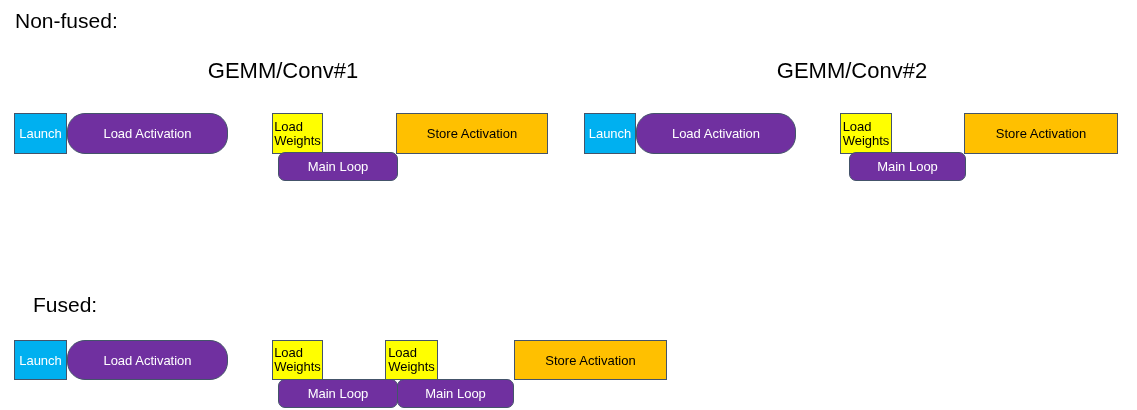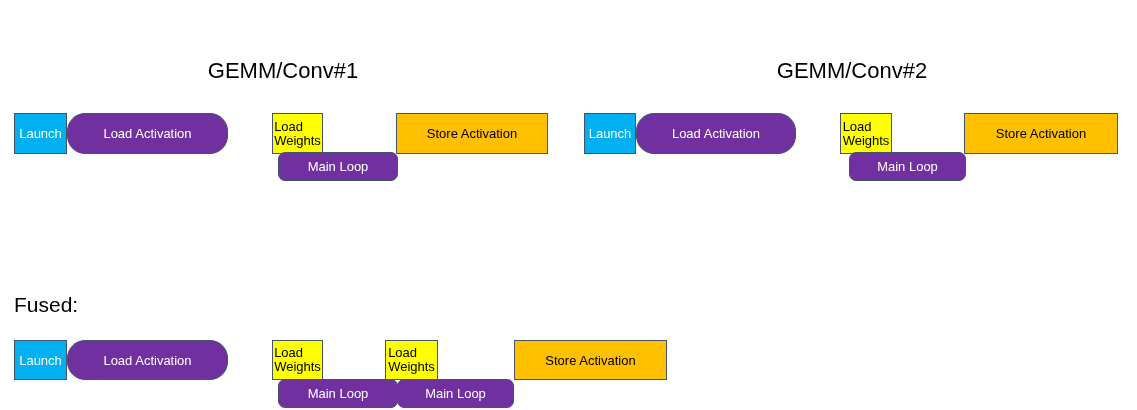--- a/index.html
+++ b/index.html
@@ -52,40 +52,41 @@
   .bar.weights  { background: #FFFF00; color: #000000; margin-left: 44px; }
   .bar.mainloop { background: #7030A0; color: #ffffff; border-radius: 7px; }
   .bar.store    { background: #FFC000; color: #000000; }
   .bar.weights  { font-size: 13px; line-height: 14px; }
 </style>
 </head>
 <body>
 
 <div id="canvas" style="width: 1137px; height: 410px; background: rgb(255, 255, 255);">
 
+  <div class="section-label" id="label-nonfused" style="left: 15px; top: 8px;">Non-fused:</div>
 
   <div class="group-title" id="title-group1" style="left: 183px; top: 58px; width: 200px;">GEMM/Conv#1</div>
 
   <div class="group-title" id="title-group2" style="left: 752px; top: 58px; width: 200px;">GEMM/Conv#2</div>
 
   <div class="bar launch" id="nf1-launch" style="left: 14px; top: 113px; width: 53px; height: 41px; background: rgb(0, 176, 240); color: rgb(255, 255, 255); border-color: rgb(68, 84, 106);">Launch</div>
   <div class="bar load-act" id="nf1-loadact" style="left: 67px; top: 113px; width: 161px; height: 41px; background: rgb(112, 48, 160); color: rgb(255, 255, 255); border-color: rgb(68, 84, 106);">Load Activation</div>
   <div class="bar weights" id="nf1-weights" style="left: 228px; top: 113px; width: 51px; height: 41px; background: rgb(255, 255, 0); color: rgb(0, 0, 0); border-color: rgb(68, 84, 106);">Load
 Weights</div>
   <div class="bar mainloop" id="nf1-mainloop" style="left: 278px; top: 152px; width: 120px; height: 29px; background: rgb(112, 48, 160); color: rgb(255, 255, 255); border-color: rgb(68, 84, 106);">Main Loop</div>
   <div class="bar store" id="nf1-store" style="left: 396px; top: 113px; width: 152px; height: 41px; background: rgb(255, 192, 0); color: rgb(0, 0, 0); border-color: rgb(68, 84, 106);">Store Activation</div>
 
   <div class="bar launch" id="nf2-launch" style="left: 584px; top: 113px; width: 52px; height: 41px; background: rgb(0, 176, 240); color: rgb(255, 255, 255); border-color: rgb(68, 84, 106);">Launch</div>
   <div class="bar load-act" id="nf2-loadact" style="left: 636px; top: 113px; width: 160px; height: 41px; background: rgb(112, 48, 160); color: rgb(255, 255, 255); border-color: rgb(68, 84, 106);">Load Activation</div>
   <div class="bar weights" id="nf2-weights" style="left: 796px; top: 113px; width: 52px; height: 41px; background: rgb(255, 255, 0); color: rgb(0, 0, 0); border-color: rgb(68, 84, 106);">Load
 Weights</div>
   <div class="bar mainloop" id="nf2-mainloop" style="left: 849px; top: 152px; width: 117px; height: 29px; background: rgb(112, 48, 160); color: rgb(255, 255, 255); border-color: rgb(68, 84, 106);">Main Loop</div>
   <div class="bar store" id="nf2-store" style="left: 964px; top: 113px; width: 154px; height: 41px; background: rgb(255, 192, 0); color: rgb(0, 0, 0); border-color: rgb(68, 84, 106);">Store Activation</div>
 
-  <div class="section-label" id="label-fused" style="left: 14px; top: 292px;">Fused:</div>
+  <div class="section-label" id="label-fused" style="left: 33px; top: 292px;">Fused:</div>
 
   <div class="bar launch" id="f-launch" style="left: 14px; top: 340px; width: 53px; height: 40px; background: rgb(0, 176, 240); color: rgb(255, 255, 255); border-color: rgb(68, 84, 106);">Launch</div>
   <div class="bar load-act" id="f-loadact" style="left: 67px; top: 340px; width: 161px; height: 40px; background: rgb(112, 48, 160); color: rgb(255, 255, 255); border-color: rgb(68, 84, 106);">Load Activation</div>
   <div class="bar weights" id="f-weights1" style="left: 228px; top: 340px; width: 51px; height: 40px; background: rgb(255, 255, 0); color: rgb(0, 0, 0); border-color: rgb(68, 84, 106);">Load
 Weights</div>
   <div class="bar weights" id="f-weights2" style="left: 341px; top: 340px; width: 53px; height: 40px; background: rgb(255, 255, 0); color: rgb(0, 0, 0); border-color: rgb(68, 84, 106);">Load
 Weights</div>
   <div class="bar mainloop" id="f-mainloop1" style="left: 278px; top: 379px; width: 120px; height: 29px; background: rgb(112, 48, 160); color: rgb(255, 255, 255); border-color: rgb(68, 84, 106);">Main Loop</div>
   <div class="bar mainloop" id="f-mainloop2" style="left: 397px; top: 379px; width: 117px; height: 29px; background: rgb(112, 48, 160); color: rgb(255, 255, 255); border-color: rgb(68, 84, 106);">Main Loop</div>
   <div class="bar store" id="f-store" style="left: 514px; top: 340px; width: 153px; height: 40px; background: rgb(255, 192, 0); color: rgb(0, 0, 0); border-color: rgb(68, 84, 106);">Store Activation</div>

